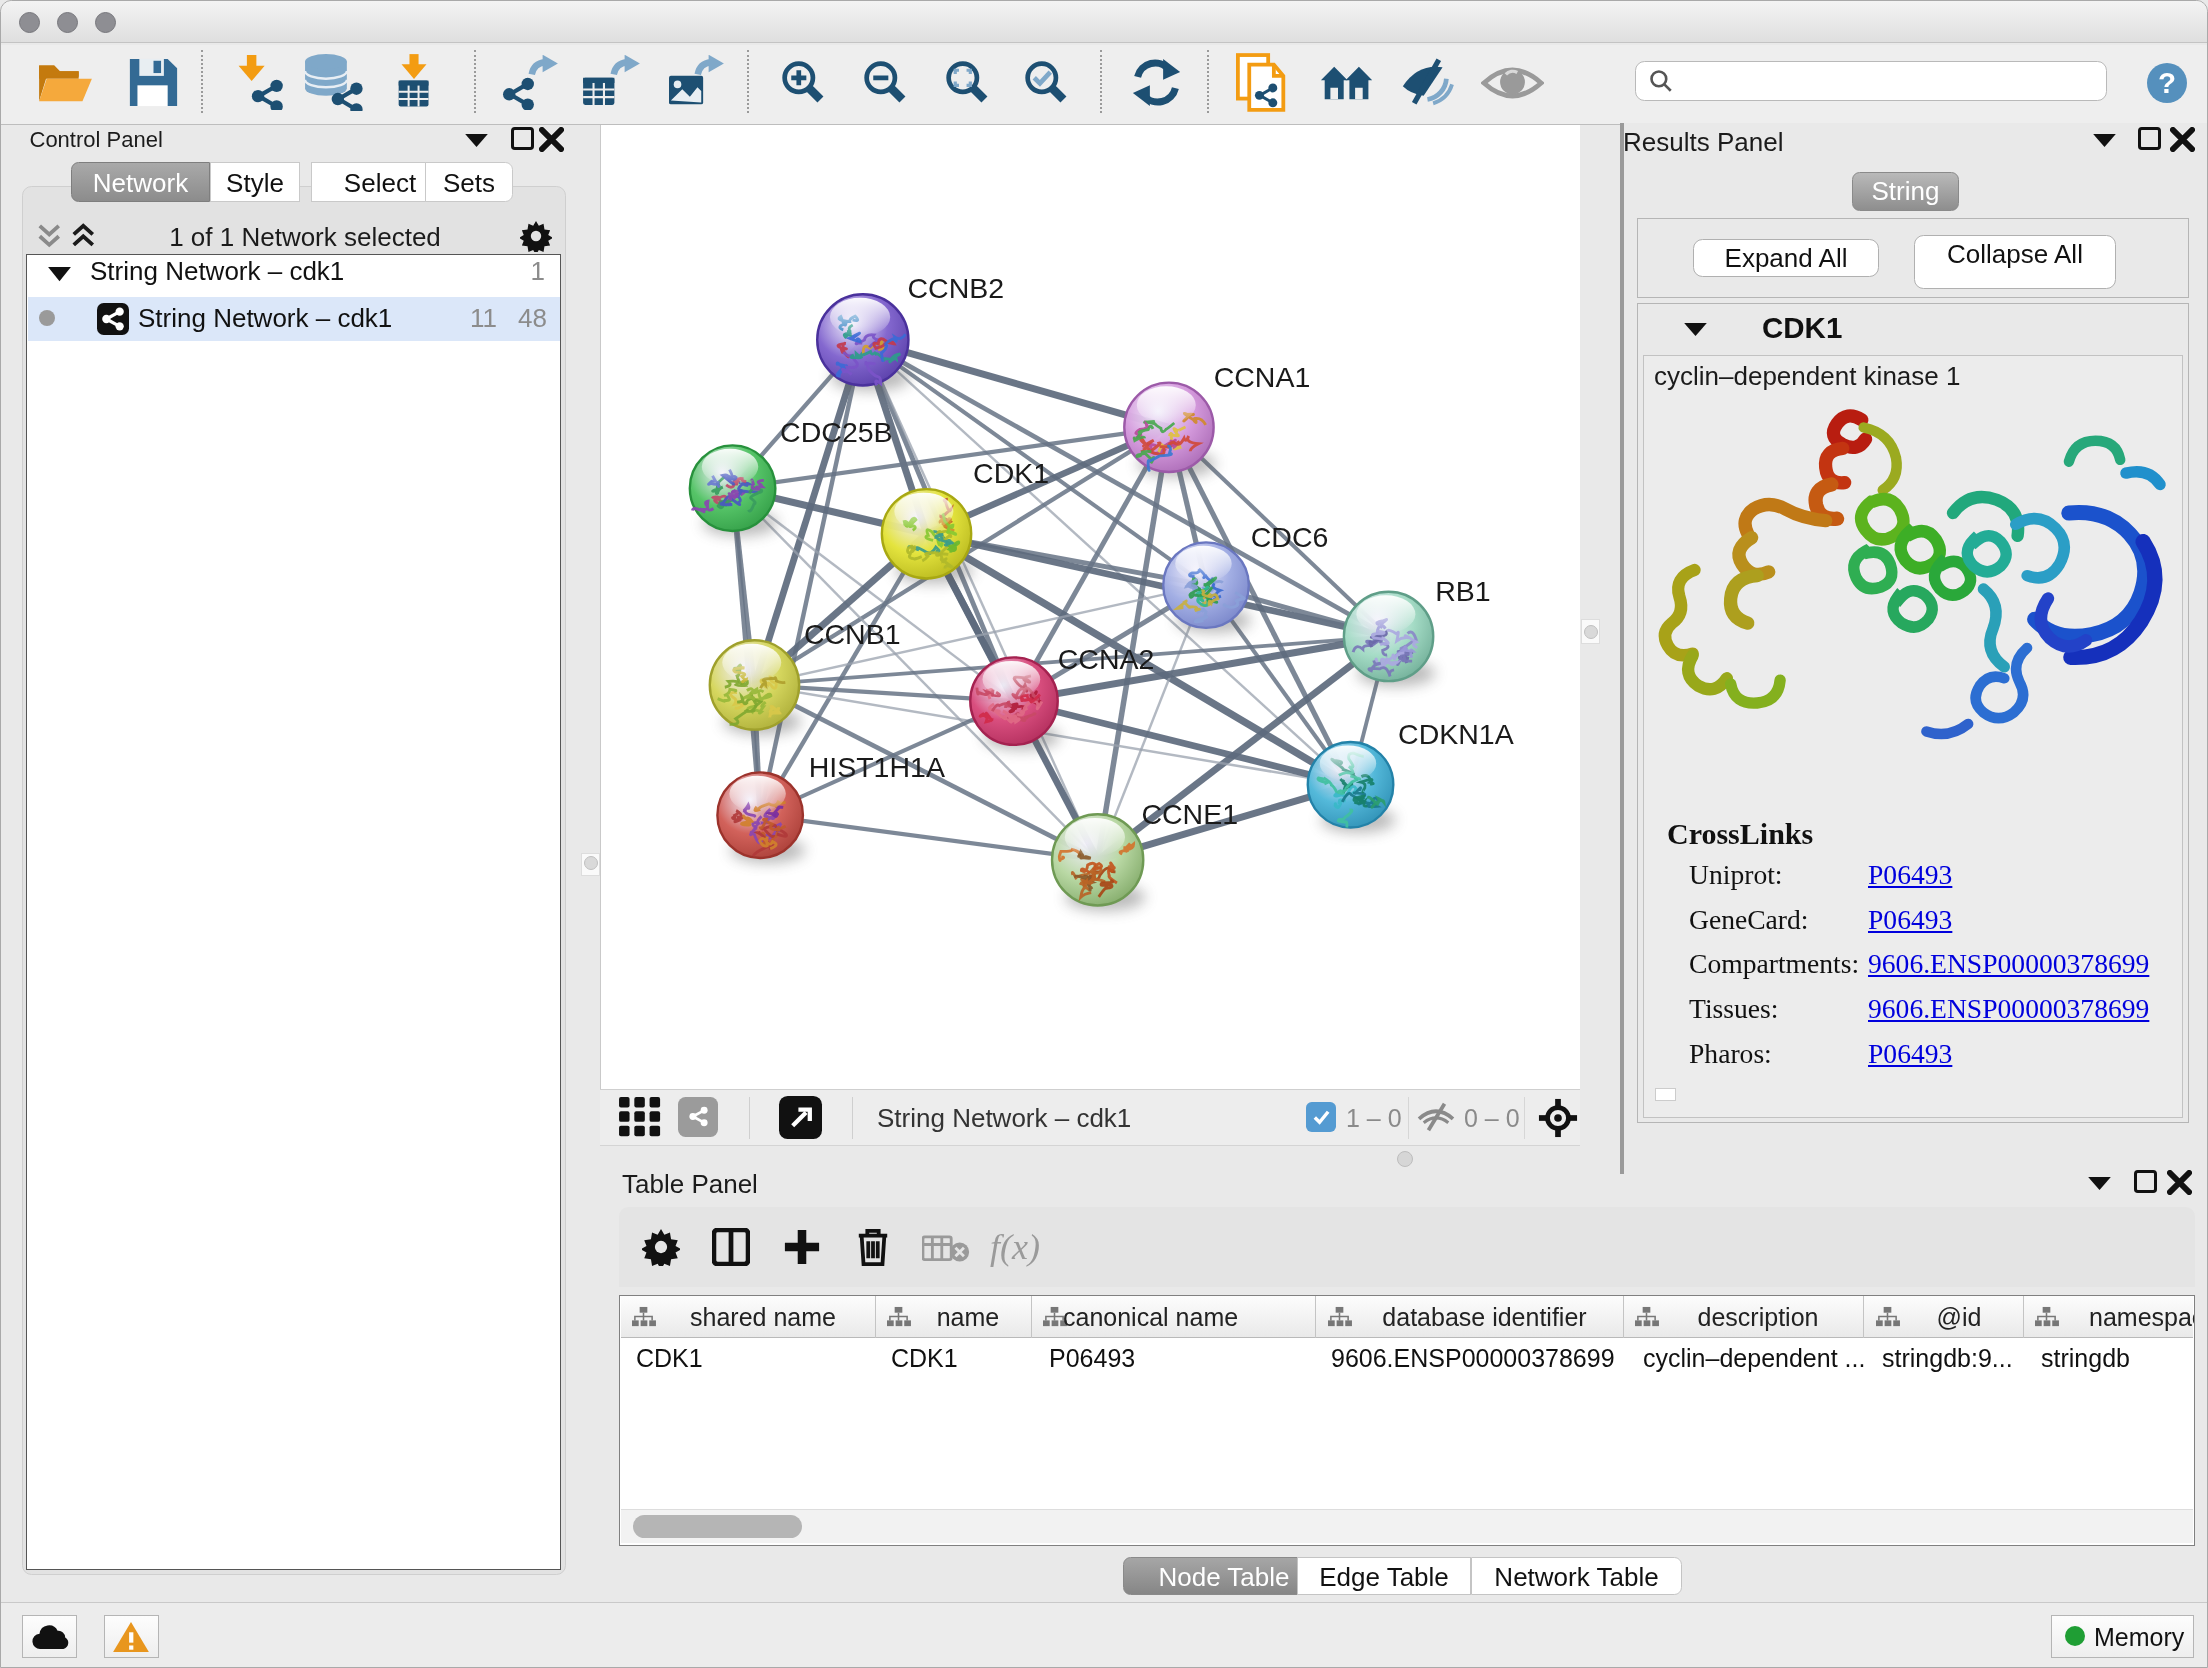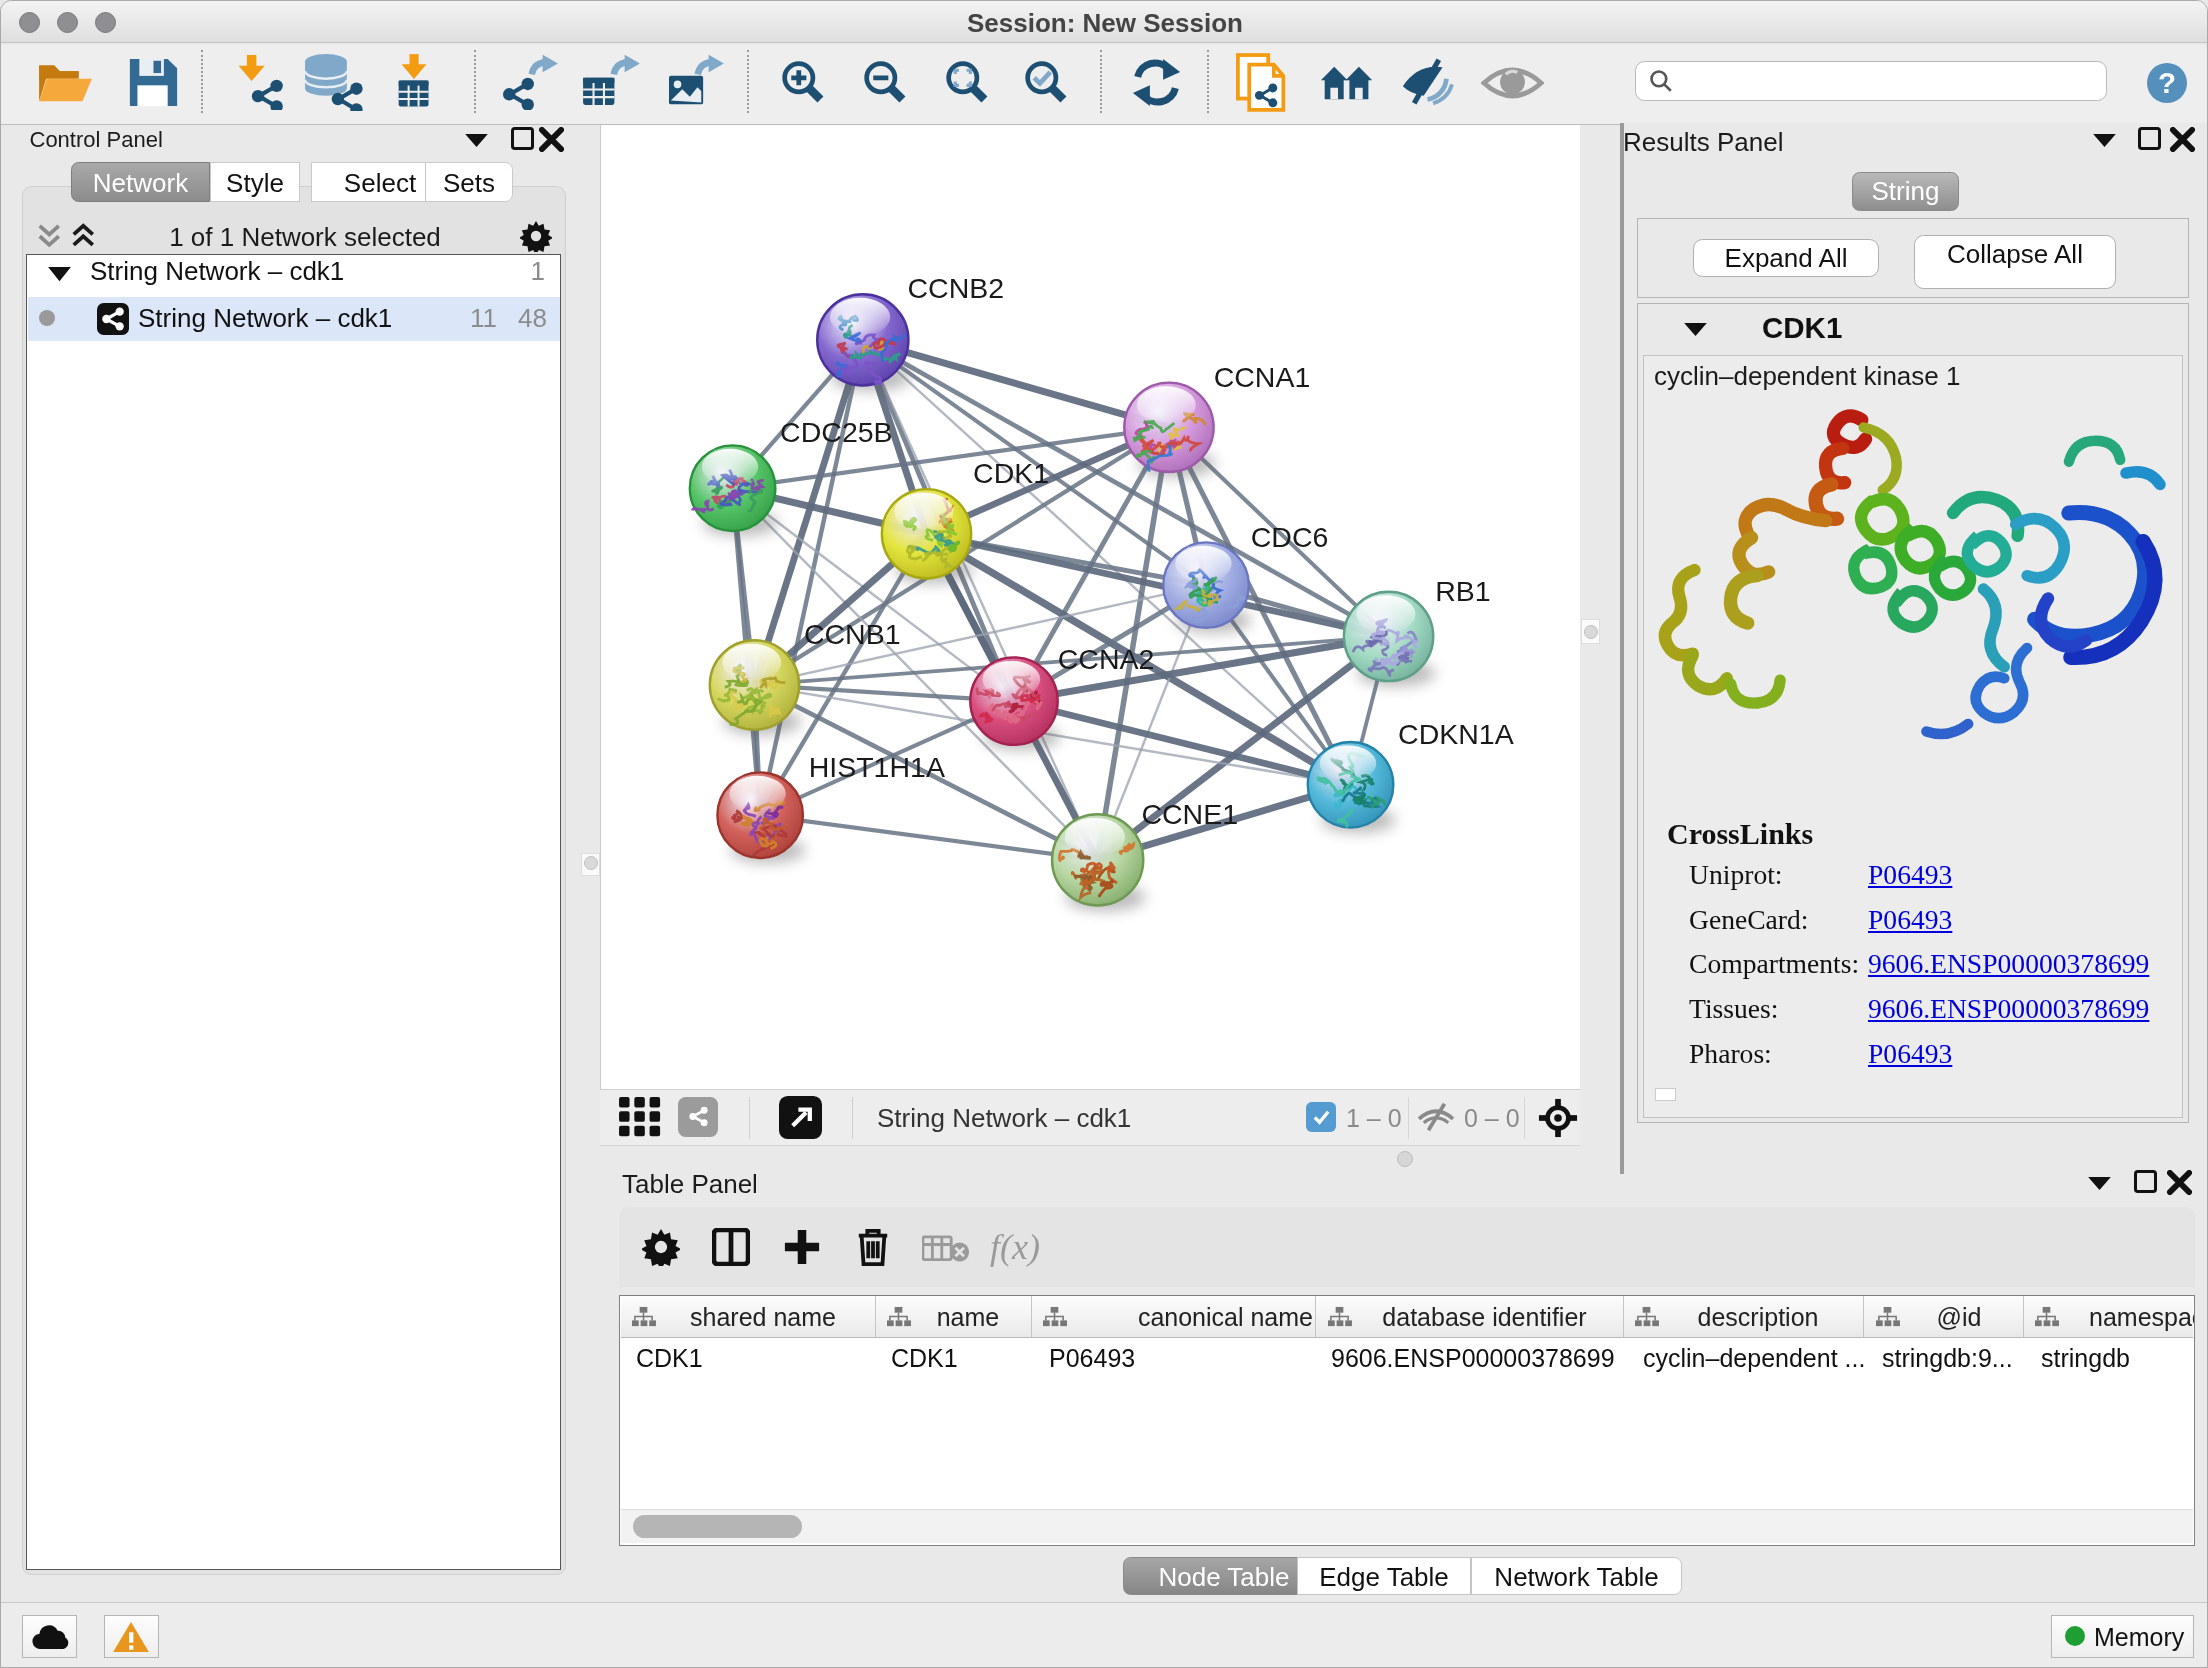--- a/index.html
+++ b/index.html
@@ -7,21 +7,20 @@
  border:1.9px solid #a9a9a9;border-radius:11.4px 11.4px 0 0;overflow:hidden;}
 .abs{position:absolute;}
 svg{display:block;}
 </style></head><body>
 <div id="win">
 
 <div class="abs" style="left:0;top:0;width:2208px;height:42px;background:linear-gradient(#f3f3f3,#dfdfdf);border-bottom:1.9px solid #c3c3c3;border-radius:9.5px 9.5px 0 0;"></div>
 <div class="abs" style="left:18px;top:10.5px;width:21px;height:21px;border-radius:50%;background:#8e8e93;border:1px solid #77777c;"></div>
 <div class="abs" style="left:56px;top:10.5px;width:21px;height:21px;border-radius:50%;background:#8e8e93;border:1px solid #77777c;"></div>
 <div class="abs" style="left:94px;top:10.5px;width:21px;height:21px;border-radius:50%;background:#8e8e93;border:1px solid #77777c;"></div>
-<div class="abs" style="left:0;top:6.7px;width:2208px;text-align:center;font-size:26px;font-weight:bold;color:#444;">Session: New Session</div>
 <div class="abs" style="left:0;top:44px;width:2208px;height:80px;background:#eeeeee;border-bottom:1.9px solid #bdbdbd;"></div>
 <svg class="abs" style="left:36px;top:57px;" width="57" height="49" viewBox="0 0 60 52">
       <path d="M2 8 h16 l6 6 h20 v8 h-42 z" fill="#c47a0e"></path>
       <path d="M2 46 V8 h16 l6 6 h20 v6 h-34 z" fill="#c47a0e"></path>
       <path d="M10 22 h48 l-10 24 h-46 z" fill="#f5a93c"></path>
     </svg>
 <svg class="abs" style="left:127px;top:56px;" width="51" height="51" viewBox="0 0 54 54">
       <path d="M2 2 h40 l10 10 v40 h-50 z" fill="#336a94"></path>
       <rect x="12" y="2" width="26" height="18" fill="#e8eef2"></rect>
       <rect x="27" y="4" width="8" height="13" fill="#336a94"></rect>
@@ -766,21 +765,21 @@
       <g fill="#777">
         <rect x="9" y="1" width="8" height="6"></rect>
         <rect x="1" y="15" width="7" height="6"></rect>
         <rect x="10" y="15" width="7" height="6"></rect>
         <rect x="19" y="15" width="7" height="6"></rect>
       </g>
       <g stroke="#777" stroke-width="1.6" fill="none">
         <path d="M13 7 v4 M4 15 v-4 h18 v4 M13 11 v4"></path>
       </g>
     </svg>
-<div class="abs" style="left:1062px;top:1302px;width:250px;text-align:right;font-size:25px;color:#222;overflow:hidden;white-space:nowrap;">canonical name</div>
+<div class="abs" style="left:1062px;top:1302px;width:250px;text-align:left;font-size:25px;color:#222;overflow:hidden;white-space:nowrap;">canonical name</div>
 <div class="abs" style="left:1622px;top:1295px;height:42px;border-left:1.9px solid #c4c4c4;"></div>
 <svg class="abs" style="left:1326px;top:1305px;" width="25" height="23" viewBox="0 0 26 24">
       <g fill="#777">
         <rect x="9" y="1" width="8" height="6"></rect>
         <rect x="1" y="15" width="7" height="6"></rect>
         <rect x="10" y="15" width="7" height="6"></rect>
         <rect x="19" y="15" width="7" height="6"></rect>
       </g>
       <g stroke="#777" stroke-width="1.6" fill="none">
         <path d="M13 7 v4 M4 15 v-4 h18 v4 M13 11 v4"></path>

